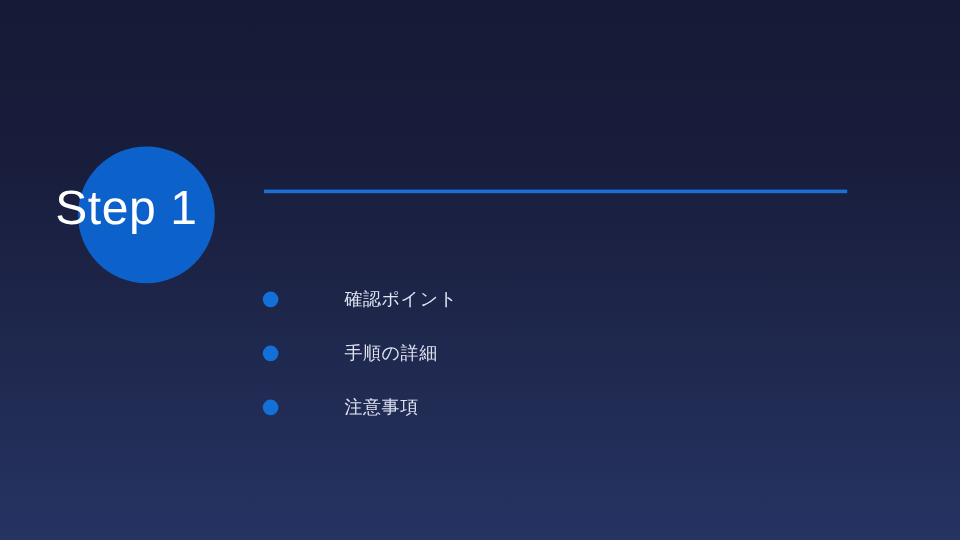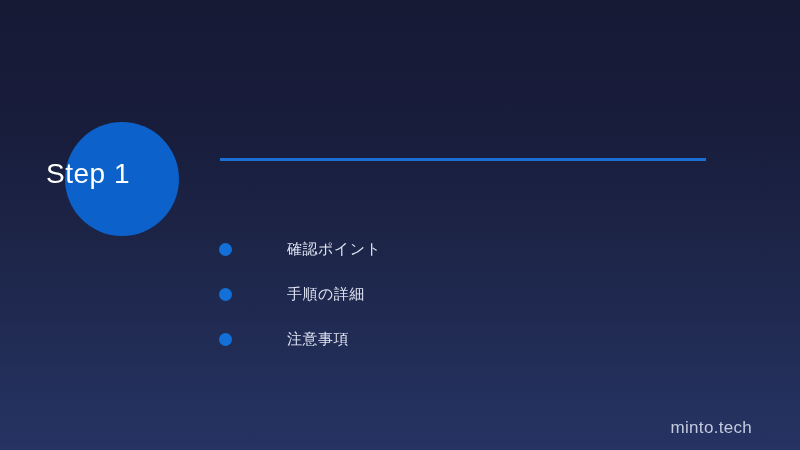--- a/index.html
+++ b/index.html
@@ -29,21 +29,21 @@
     height: 114px;
     border-radius: 50%;
     background: #0c62ca;
   }
   .step-label {
     position: absolute;
     left: 46px;
     top: 149px;
     height: 50px;
     line-height: 50px;
-    font-size: 28px;
+    font-size: 40px;
     font-weight: 400;
     letter-spacing: 0.5px;
     color: #ffffff;
     white-space: nowrap;
   }
 
   
   .headline-block {
     position: absolute;
     left: 220px;
@@ -128,15 +128,14 @@
     <li class="bullet-item">
       <span class="bullet-dot"></span>
       <span class="bullet-text">手順の詳細</span>
     </li>
     <li class="bullet-item">
       <span class="bullet-dot"></span>
       <span class="bullet-text">注意事項</span>
     </li>
   </ul>
 
-  <div class="footer-brand">minto.tech</div>
 
 </div>
 
 </body></html>

